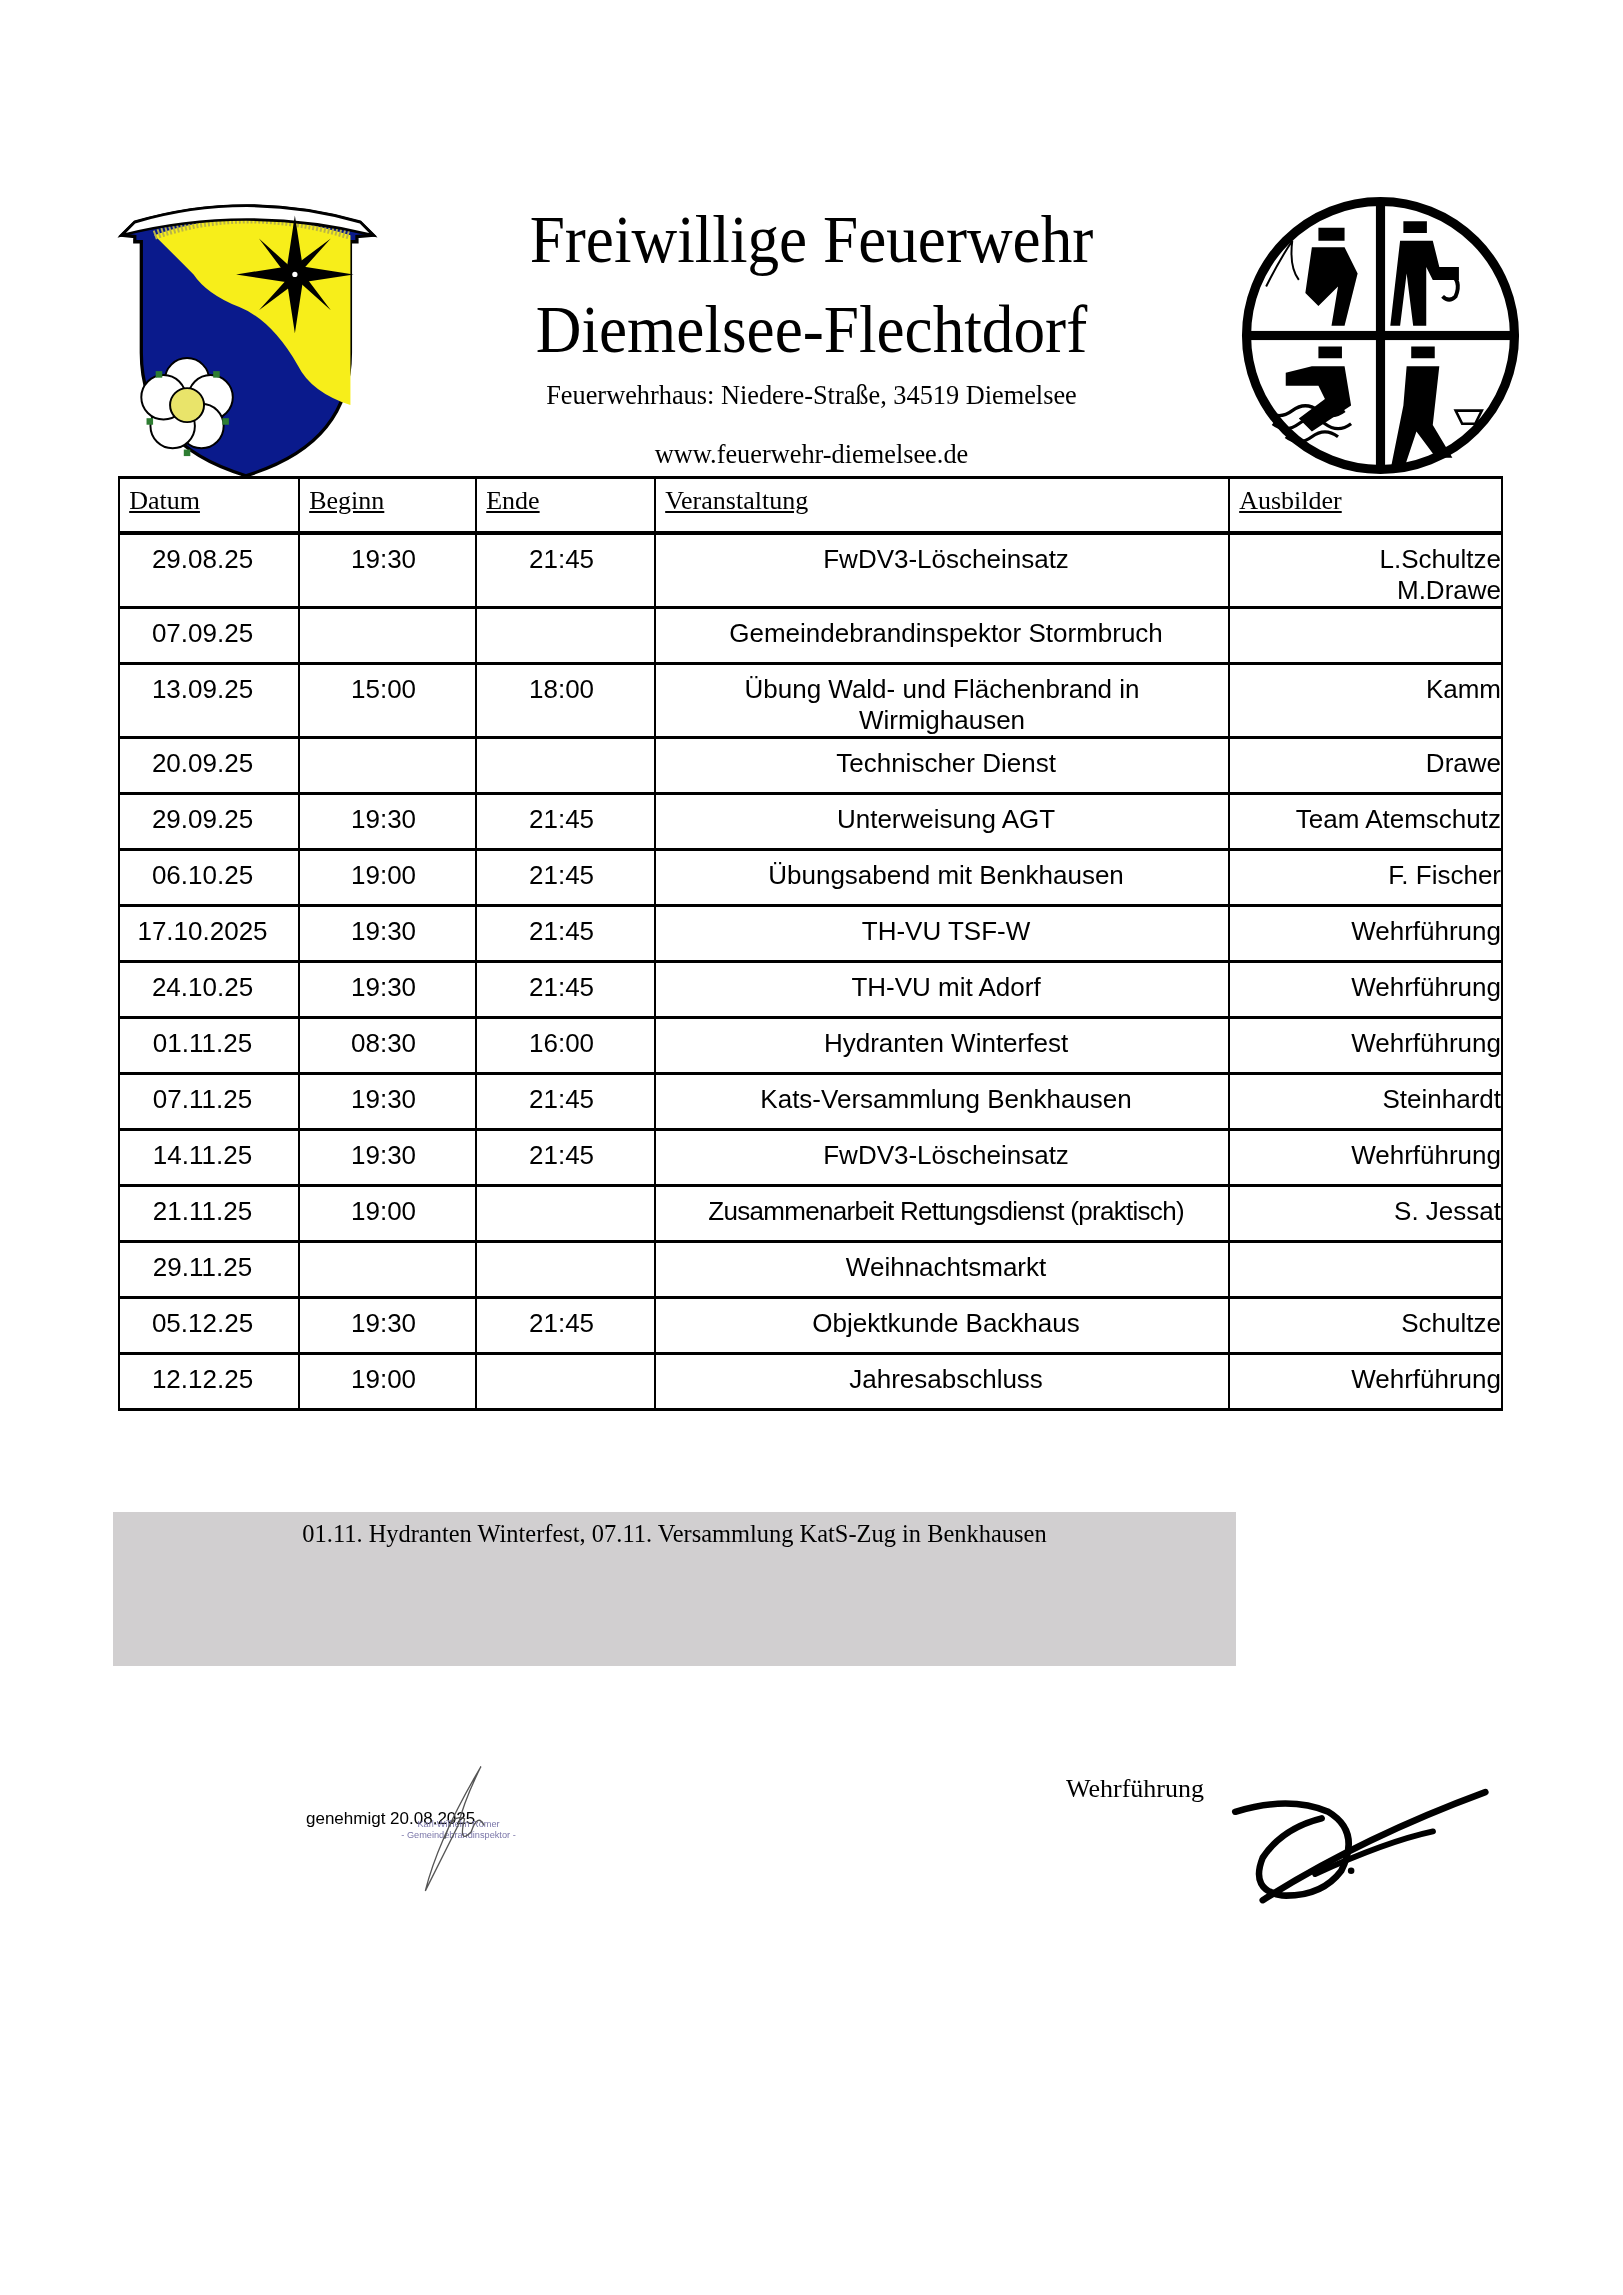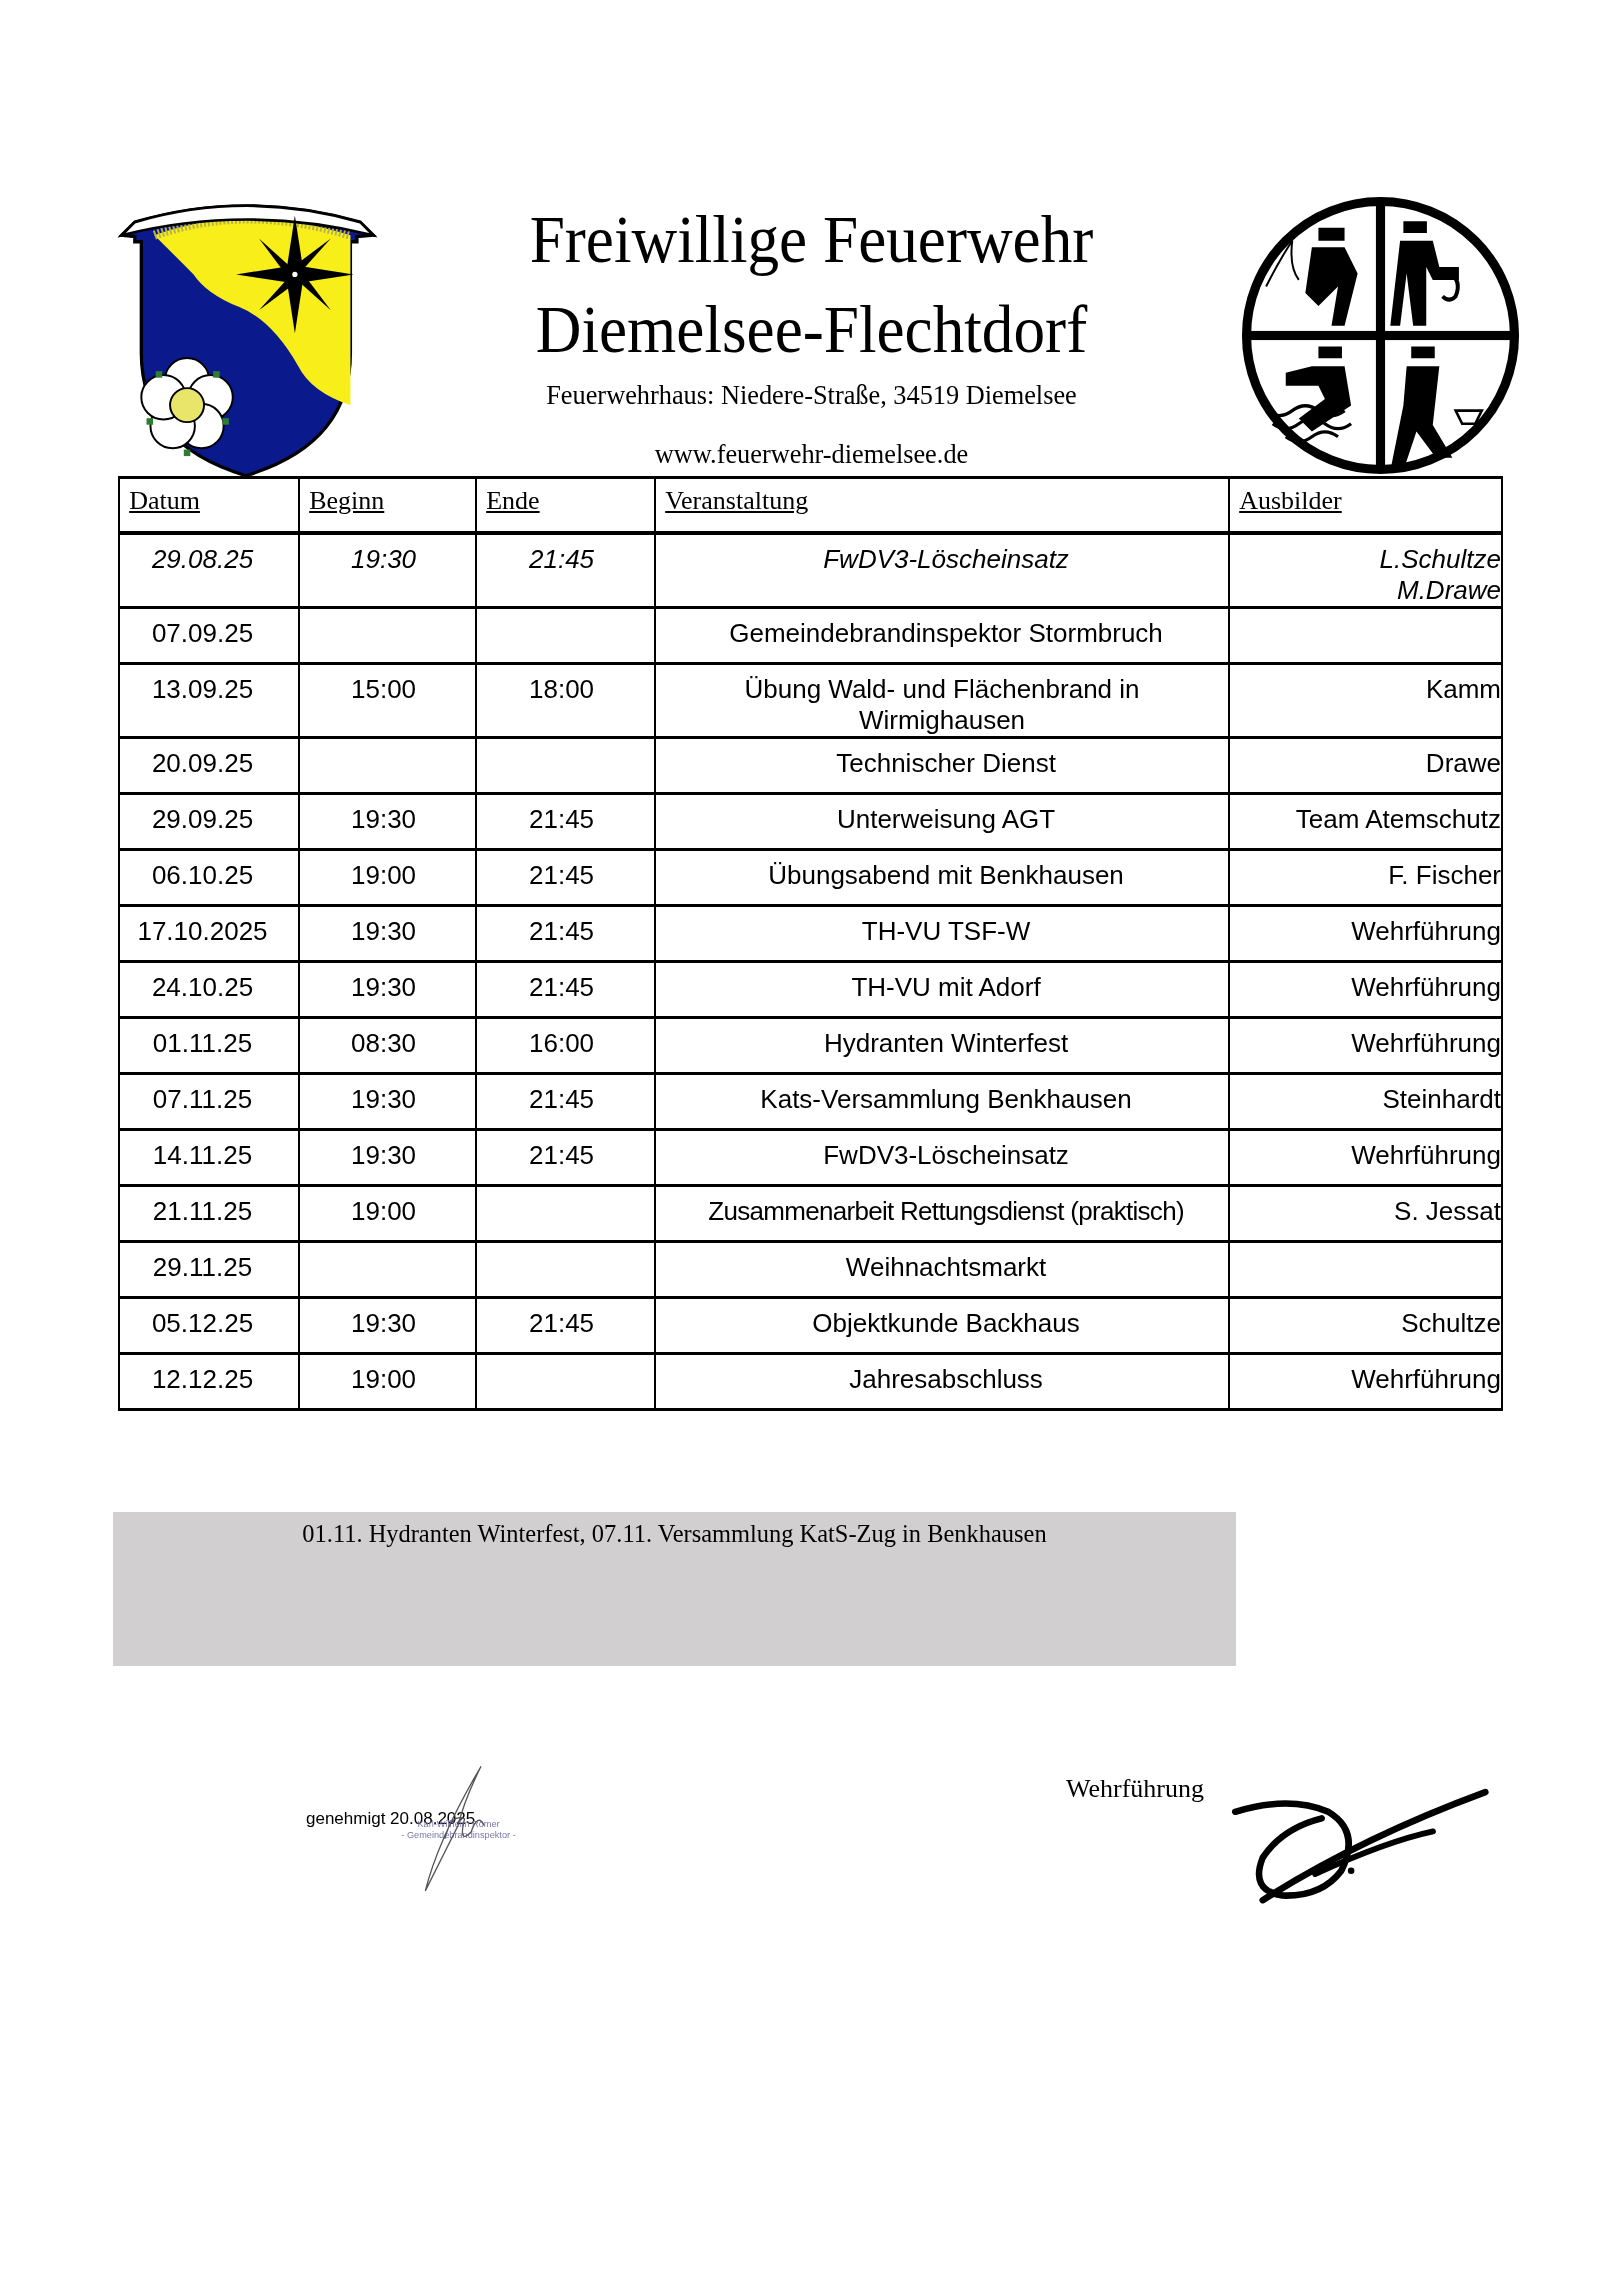--- a/index.html
+++ b/index.html
@@ -33,21 +33,21 @@
     #schedule thead th {
       font-family: "Liberation Serif", "DejaVu Serif", serif;
       font-weight: normal; font-size: 26px; text-align: left;
       padding: 6.5px 0 0 9.2px; height: 55px; text-decoration: underline;
     }
     #schedule tbody tr { border-bottom: 3.9px solid #000; }
     #schedule tbody td {
       font-family: "Liberation Sans", "DejaVu Sans", sans-serif;
       font-size: 26px; line-height: 31px; padding-top: 9.2px; height: 56px;
     }
-    #schedule tbody tr.tall td { height: 71px; font-style: italic; }
+    #schedule tbody tr.tall td { height: 71px; }
     #schedule tbody tr.tall2 td { height: 71px; }
     td.c-date, td.c-begin, td.c-end, td.c-event { text-align: center; }
     td.c-date { padding-right: 13px; }
     td.c-begin, td.c-end { padding-right: 7.9px; }
     td.c-event { padding-left: 16px; padding-right: 7.9px; }
     td.c-instr { text-align: right; padding-left: 8px; }
     .instr-line { display: block; }
 
     
     #remarks {

